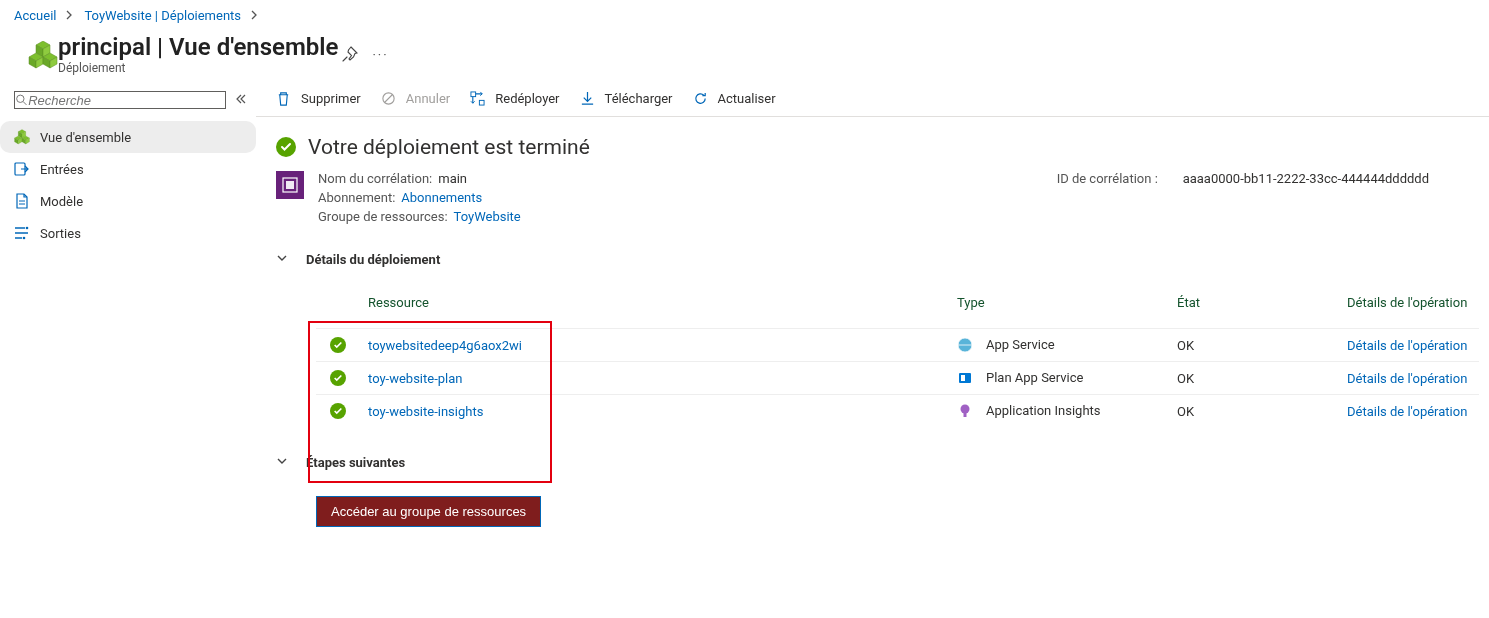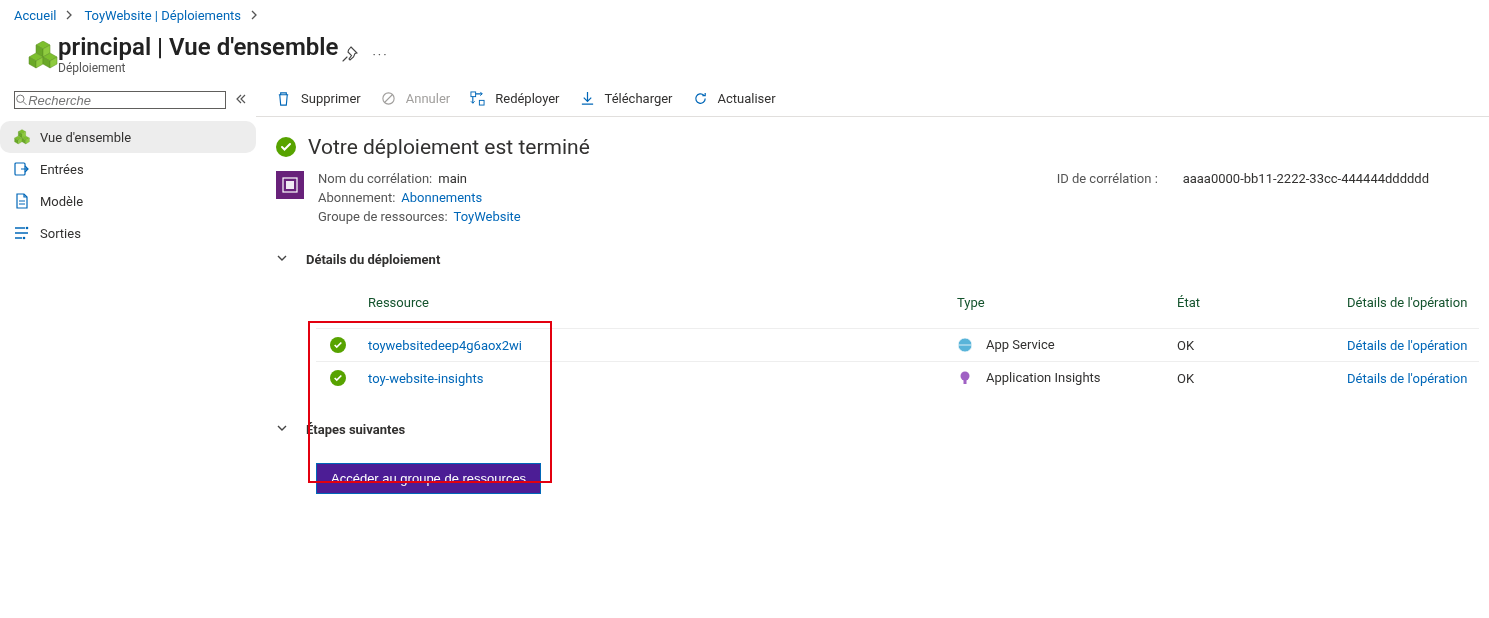--- a/index.html
+++ b/index.html
@@ -144,21 +144,21 @@
   
   .hl-box {
     position: absolute;
     border: 2px solid #e3000f;
     pointer-events: none;
   }
 
   
   .primary-btn {
     display: inline-block;
-    background: #4c1d95; color: #fff;
+    background: #7f1d1d; color: #fff;
     border: 1px solid #0067b8;
     padding: 7px 14px; font-size: 13px;
     margin: 16px 0 0 60px;
     cursor: pointer;
   }
 
   .main { position: relative; }
 </style>
 </head>
 <body>
@@ -402,20 +402,39 @@
               </td>
             <td class="col-state">OK</td>
             <td class="col-op"><a>Détails de l'opération</a></td>
           </tr>
           <tr>
             <td class="col-status"><span class="check-circle">
                   <svg width="10" height="10" viewBox="0 0 12 12">
                     <path d="M2 6l2.5 2.5L10 3" fill="none" stroke="#fff" stroke-width="2"></path>
                   </svg>
                 </span></td>
+            <td><a>toy-website-plan</a></td>
+            <td class="col-type">
+                <div class="type-cell">
+                  <span class="type-ico"><svg width="16" height="16" viewBox="0 0 16 16">
+                      <rect x="2" y="3" width="12" height="10" rx="1" fill="#0078d4"></rect>
+                      <rect x="4" y="5" width="4" height="6" fill="#fff"></rect>
+                    </svg></span>
+                  <span>Plan App Service</span>
+                </div>
+              </td>
+            <td class="col-state">OK</td>
+            <td class="col-op"><a>Détails de l'opération</a></td>
+          </tr>
+          <tr>
+            <td class="col-status"><span class="check-circle">
+                  <svg width="10" height="10" viewBox="0 0 12 12">
+                    <path d="M2 6l2.5 2.5L10 3" fill="none" stroke="#fff" stroke-width="2"></path>
+                  </svg>
+                </span></td>
             <td><a>toy-website-insights</a></td>
             <td class="col-type">
                 <div class="type-cell">
                   <span class="type-ico"><svg width="16" height="16" viewBox="0 0 16 16">
                       <circle cx="8" cy="6" r="4.5" fill="#a061c4"></circle>
                       <rect x="6.5" y="10" width="3" height="4" fill="#a061c4"></rect>
                     </svg></span>
                   <span>Application Insights</span>
                 </div>
               </td>

